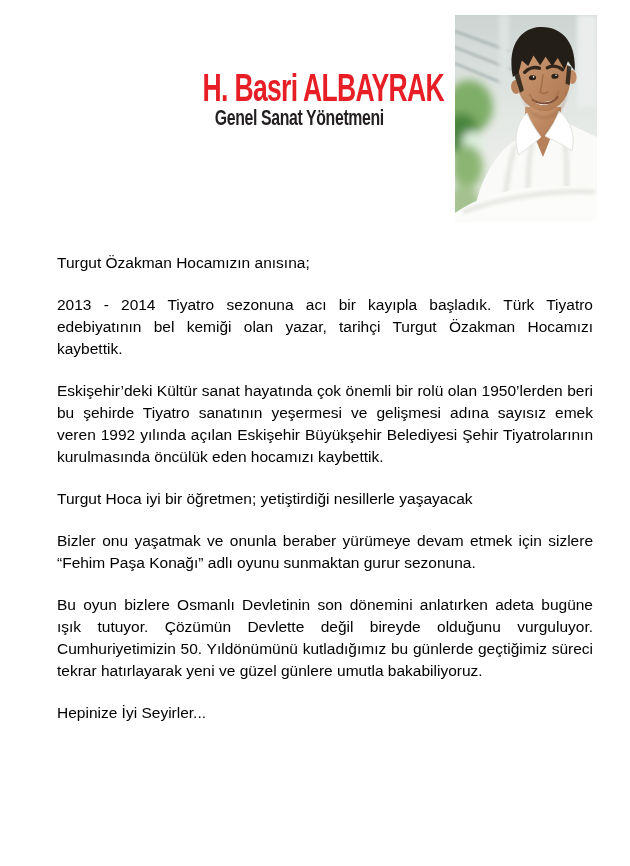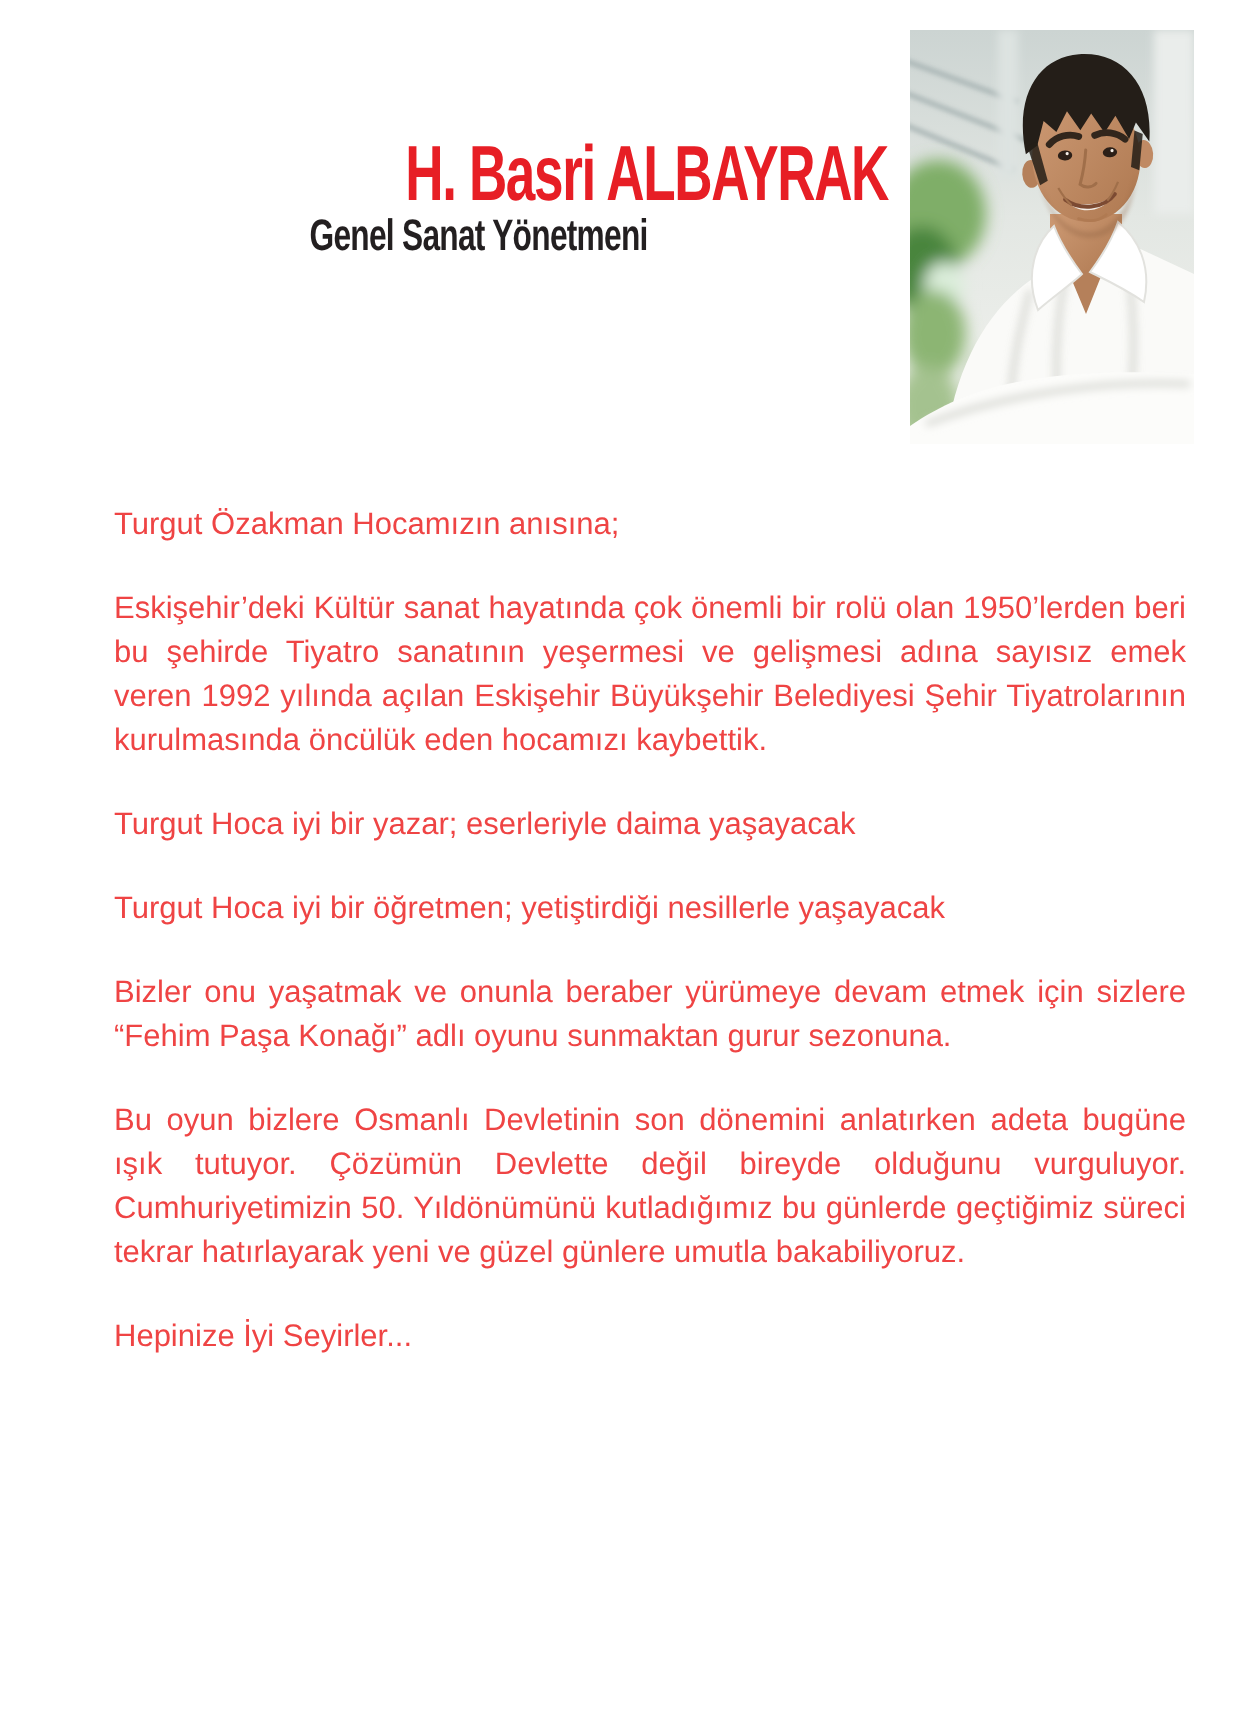--- a/index.html
+++ b/index.html
@@ -2,38 +2,38 @@
 <html><head>
 <meta charset="utf-8">
 <style>
   * { margin:0; padding:0; box-sizing:border-box; }
   html, body { background:#ffffff; }
   .page {
     position:relative; width:630px; height:866px; background:#ffffff;
     overflow:hidden; font-family:"Liberation Sans", sans-serif;
   }
   
-  .title-block { position:absolute; top:68px; right:186px; text-align:left; line-height:1; }
+  .title-block { position:absolute; top:68px; right:186px; text-align:center; line-height:1; }
   .name-line { display:block; white-space:nowrap; }
   .name-line > span {
     display:inline-block; font-weight:bold; font-size:39px; color:#e71e25;
     transform:scaleX(0.68); transform-origin:100% 50%; letter-spacing:-1px; white-space:nowrap;
   }
   .role-line { display:block; margin-top:0; white-space:nowrap; }
   .role-line > span {
     display:inline-block; font-weight:bold; font-size:22px; color:#231f20;
     transform:scaleX(0.72); transform-origin:100% 50%; letter-spacing:-0.5px; white-space:nowrap;
   }
   .photo {
     position:absolute; left:455px; top:15px; width:142px; height:207px; overflow:hidden;
   }
   .photo svg { display:block; }
   .body-text {
     position:absolute; left:57px; top:252px; width:536px;
-    color:#ef4444; font-size:15.5px; line-height:22px; text-align:justify;
+    color:#000000; font-size:15.5px; line-height:22px; text-align:justify;
   }
   .body-text p { margin:0 0 20px 0; }
   .body-text p:last-child { margin-bottom:12px; }
 </style>
 </head>
 <body>
 
 <div class="page">
 
   <div class="title-block">
@@ -126,21 +126,21 @@
         <path d="M103,77 C101,81 99,84 97,86" stroke="#a06f4a" stroke-width="1.1" fill="none"></path>
       </g>
 
       <path d="M0,198 C30,177 70,168 142,172 L142,207 L0,207 Z" fill="#fcfcfa"></path>
       <path d="M8,197 C50,181 100,175 140,177" stroke="#d8d9d4" stroke-width="3" fill="none" filter="url(#b2)"></path>
     </svg>
   </div>
 
   <div class="body-text">
     <p>Turgut Özakman Hocamızın anısına;</p>
+    <p>2013 - 2014 Tiyatro sezonuna acı bir kayıpla başladık. Türk Tiyatro edebiyatının bel kemiği olan yazar, tarihçi Turgut Özakman Hocamızı kaybettik.</p>
     <p>Eskişehir’deki Kültür sanat hayatında çok önemli bir rolü olan 1950’lerden beri bu şehirde Tiyatro sanatının yeşermesi ve gelişmesi adına sayısız emek veren 1992 yılında açılan Eskişehir Büyükşehir Belediyesi Şehir Tiyatrolarının kurulmasında öncülük eden hocamızı kaybettik.</p>
-    <p>Turgut Hoca iyi bir yazar; eserleriyle daima yaşayacak</p>
     <p>Turgut Hoca iyi bir öğretmen; yetiştirdiği nesillerle yaşayacak</p>
     <p>Bizler onu yaşatmak ve onunla beraber yürümeye devam etmek için sizlere “Fehim Paşa Konağı” adlı oyunu sunmaktan gurur sezonuna.</p>
     <p>Bu oyun bizlere Osmanlı Devletinin son dönemini anlatırken adeta bugüne ışık tutuyor. Çözümün Devlette değil bireyde olduğunu vurguluyor. Cumhuriyetimizin 50. Yıldönümünü kutladığımız bu günlerde geçtiğimiz süreci tekrar hatırlayarak yeni ve güzel günlere umutla bakabiliyoruz.</p>
     <p>Hepinize İyi Seyirler...</p>
   </div>
 
 </div>
 
 </body></html>

